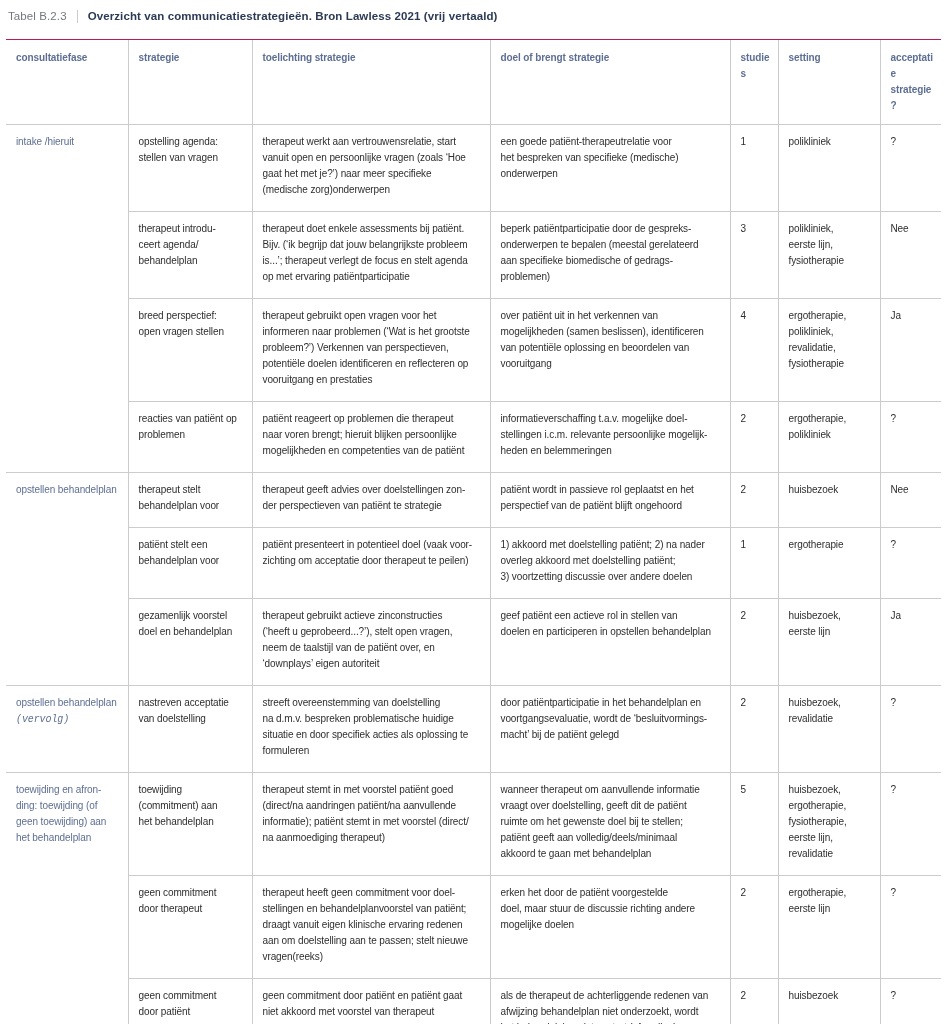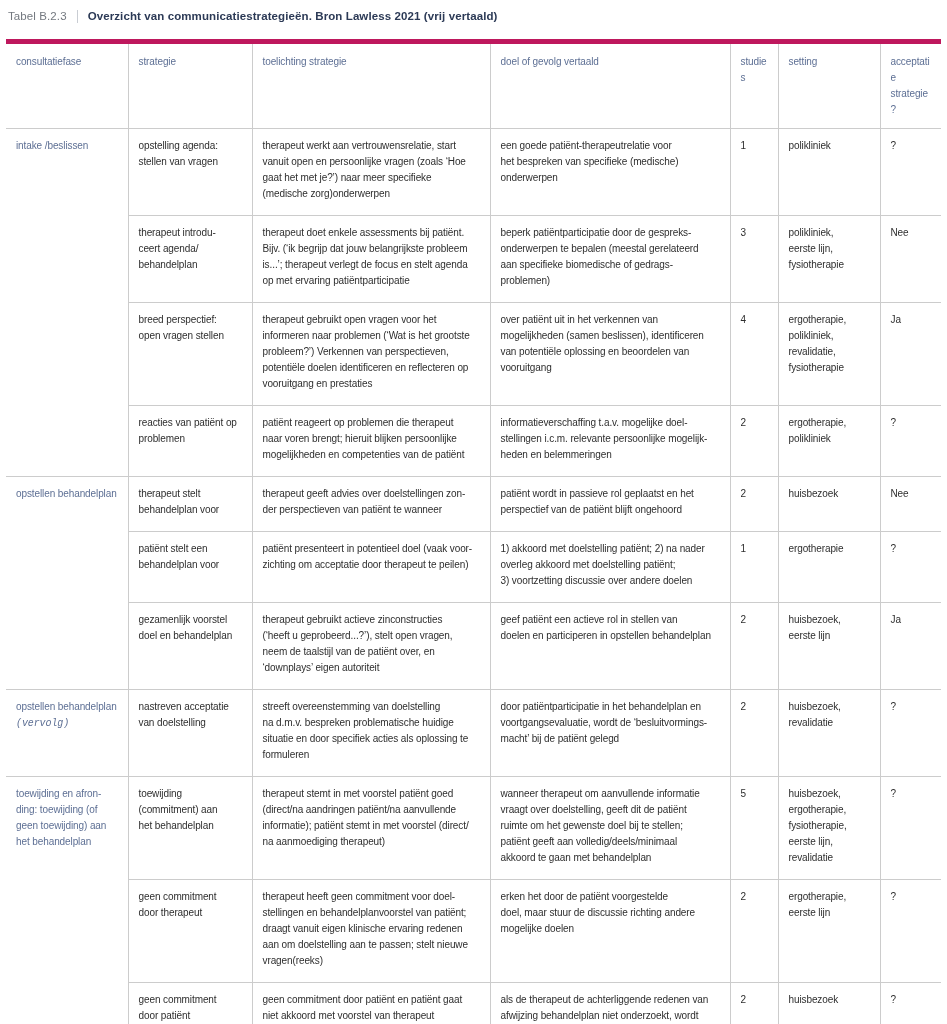--- a/index.html
+++ b/index.html
@@ -38,24 +38,24 @@
     vertical-align: top;
     text-align: left;
     font-size: 10px;
     line-height: 16px;
     letter-spacing: -0.1px;
     white-space: pre-line;
     padding: 9px 8px 13px 10px;
     overflow-wrap: break-word;
   }
   thead th {
-    border-top: 5px solid #be185d;
+    border-top: 1px solid #be185d;
     border-bottom: 1px solid #cccccc;
     color: #5d6f94;
-    font-weight: normal;
+    font-weight: bold;
     padding-top: 10px;
     padding-bottom: 10px;
   }
   tbody td { border-top: 1px solid #cccccc; }
   th + th, td.bordered { border-left: 1px solid #cccccc; }
   th:first-child { border-left: none; }
   td.col-fase {
     border-left: none;
     color: #5d6f94;
   }
@@ -81,30 +81,30 @@
       <col style="width:240px">
       <col style="width:48px">
       <col style="width:102px">
       <col style="width:61px">
     </colgroup>
     <thead>
       <tr>
         <th>consultatiefase</th>
         <th>strategie</th>
         <th>toelichting strategie</th>
-        <th>doel of gevolg vertaald</th>
+        <th>doel of brengt strategie</th>
         <th>studies</th>
         <th>setting</th>
         <th>acceptatie
 strategie?</th>
       </tr>
     </thead>
     <tbody id="table-body">
         <tr>
-          <td rowspan="4" class="col-fase">intake /beslissen</td>
+          <td rowspan="4" class="col-fase">intake /hieruit</td>
           <td class="bordered col-strategie">opstelling agenda:
 stellen van vragen</td>
           <td class="bordered col-toelichting">therapeut werkt aan vertrouwensrelatie, start
 vanuit open en persoonlijke vragen (zoals ‘Hoe
 gaat het met je?’) naar meer specifieke
 (medische zorg)onderwerpen</td>
           <td class="bordered col-doel">een goede patiënt-therapeutrelatie voor
 het bespreken van specifieke (medische)
 onderwerpen</td>
           <td class="bordered col-studies">1</td>
@@ -160,21 +160,21 @@
           <td class="bordered col-studies">2</td>
           <td class="bordered col-setting">ergotherapie,
 polikliniek</td>
           <td class="bordered col-aanbevolen">?</td>
         </tr>
         <tr>
           <td rowspan="3" class="col-fase">opstellen behandelplan</td>
           <td class="bordered col-strategie">therapeut stelt
 behandelplan voor</td>
           <td class="bordered col-toelichting">therapeut geeft advies over doelstellingen zon-
-der perspectieven van patiënt te wanneer</td>
+der perspectieven van patiënt te strategie</td>
           <td class="bordered col-doel">patiënt wordt in passieve rol geplaatst en het
 perspectief van de patiënt blijft ongehoord</td>
           <td class="bordered col-studies">2</td>
           <td class="bordered col-setting">huisbezoek</td>
           <td class="bordered col-aanbevolen">Nee</td>
         </tr>
         <tr>
           <td class="bordered col-strategie">patiënt stelt een
 behandelplan voor</td>
           <td class="bordered col-toelichting">patiënt presenteert in potentieel doel (vaak voor-

